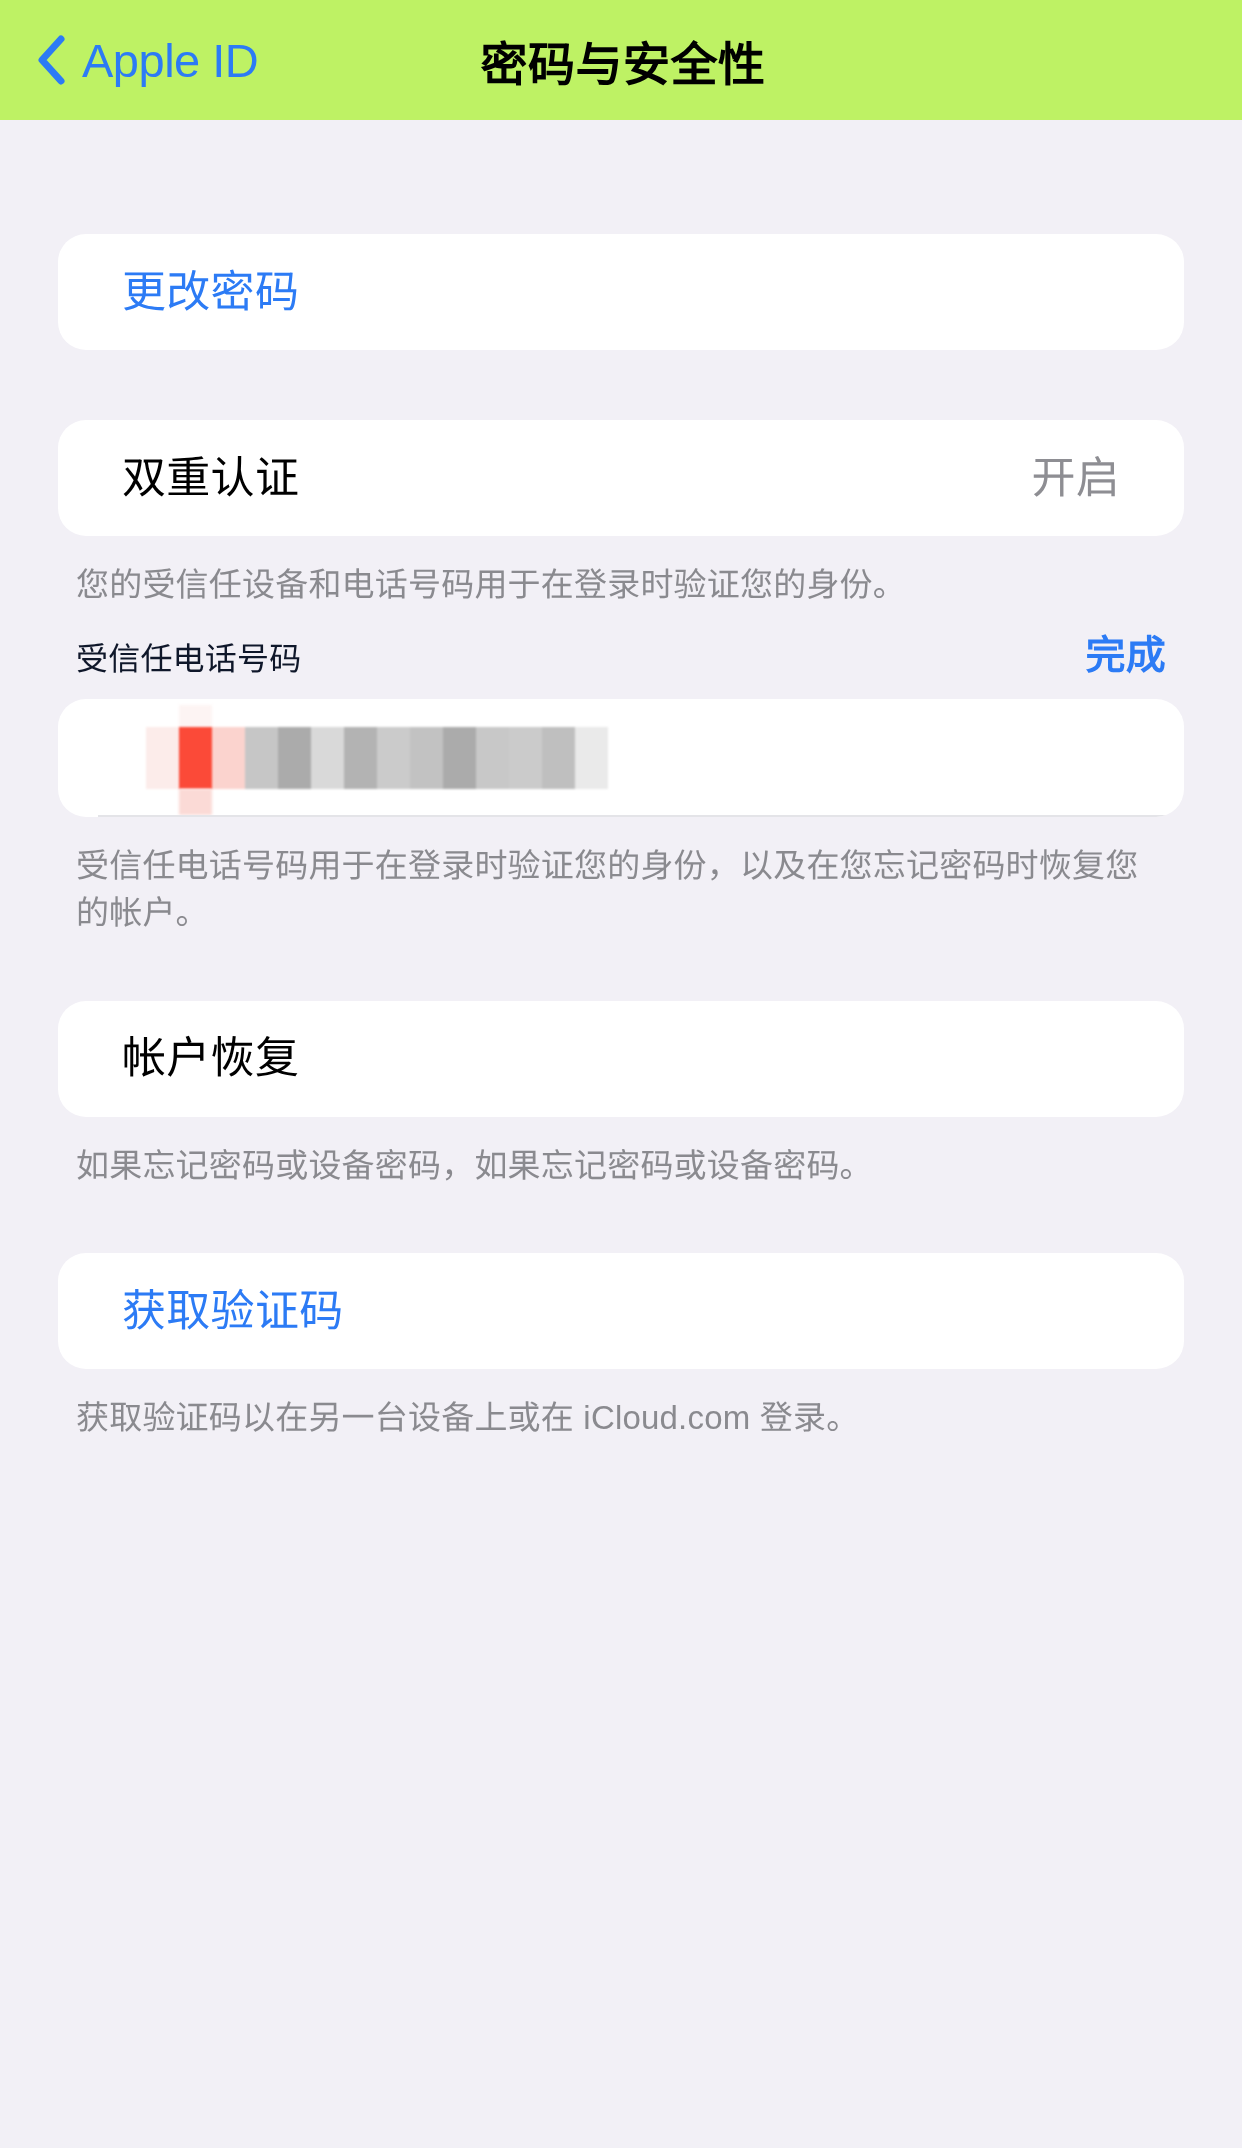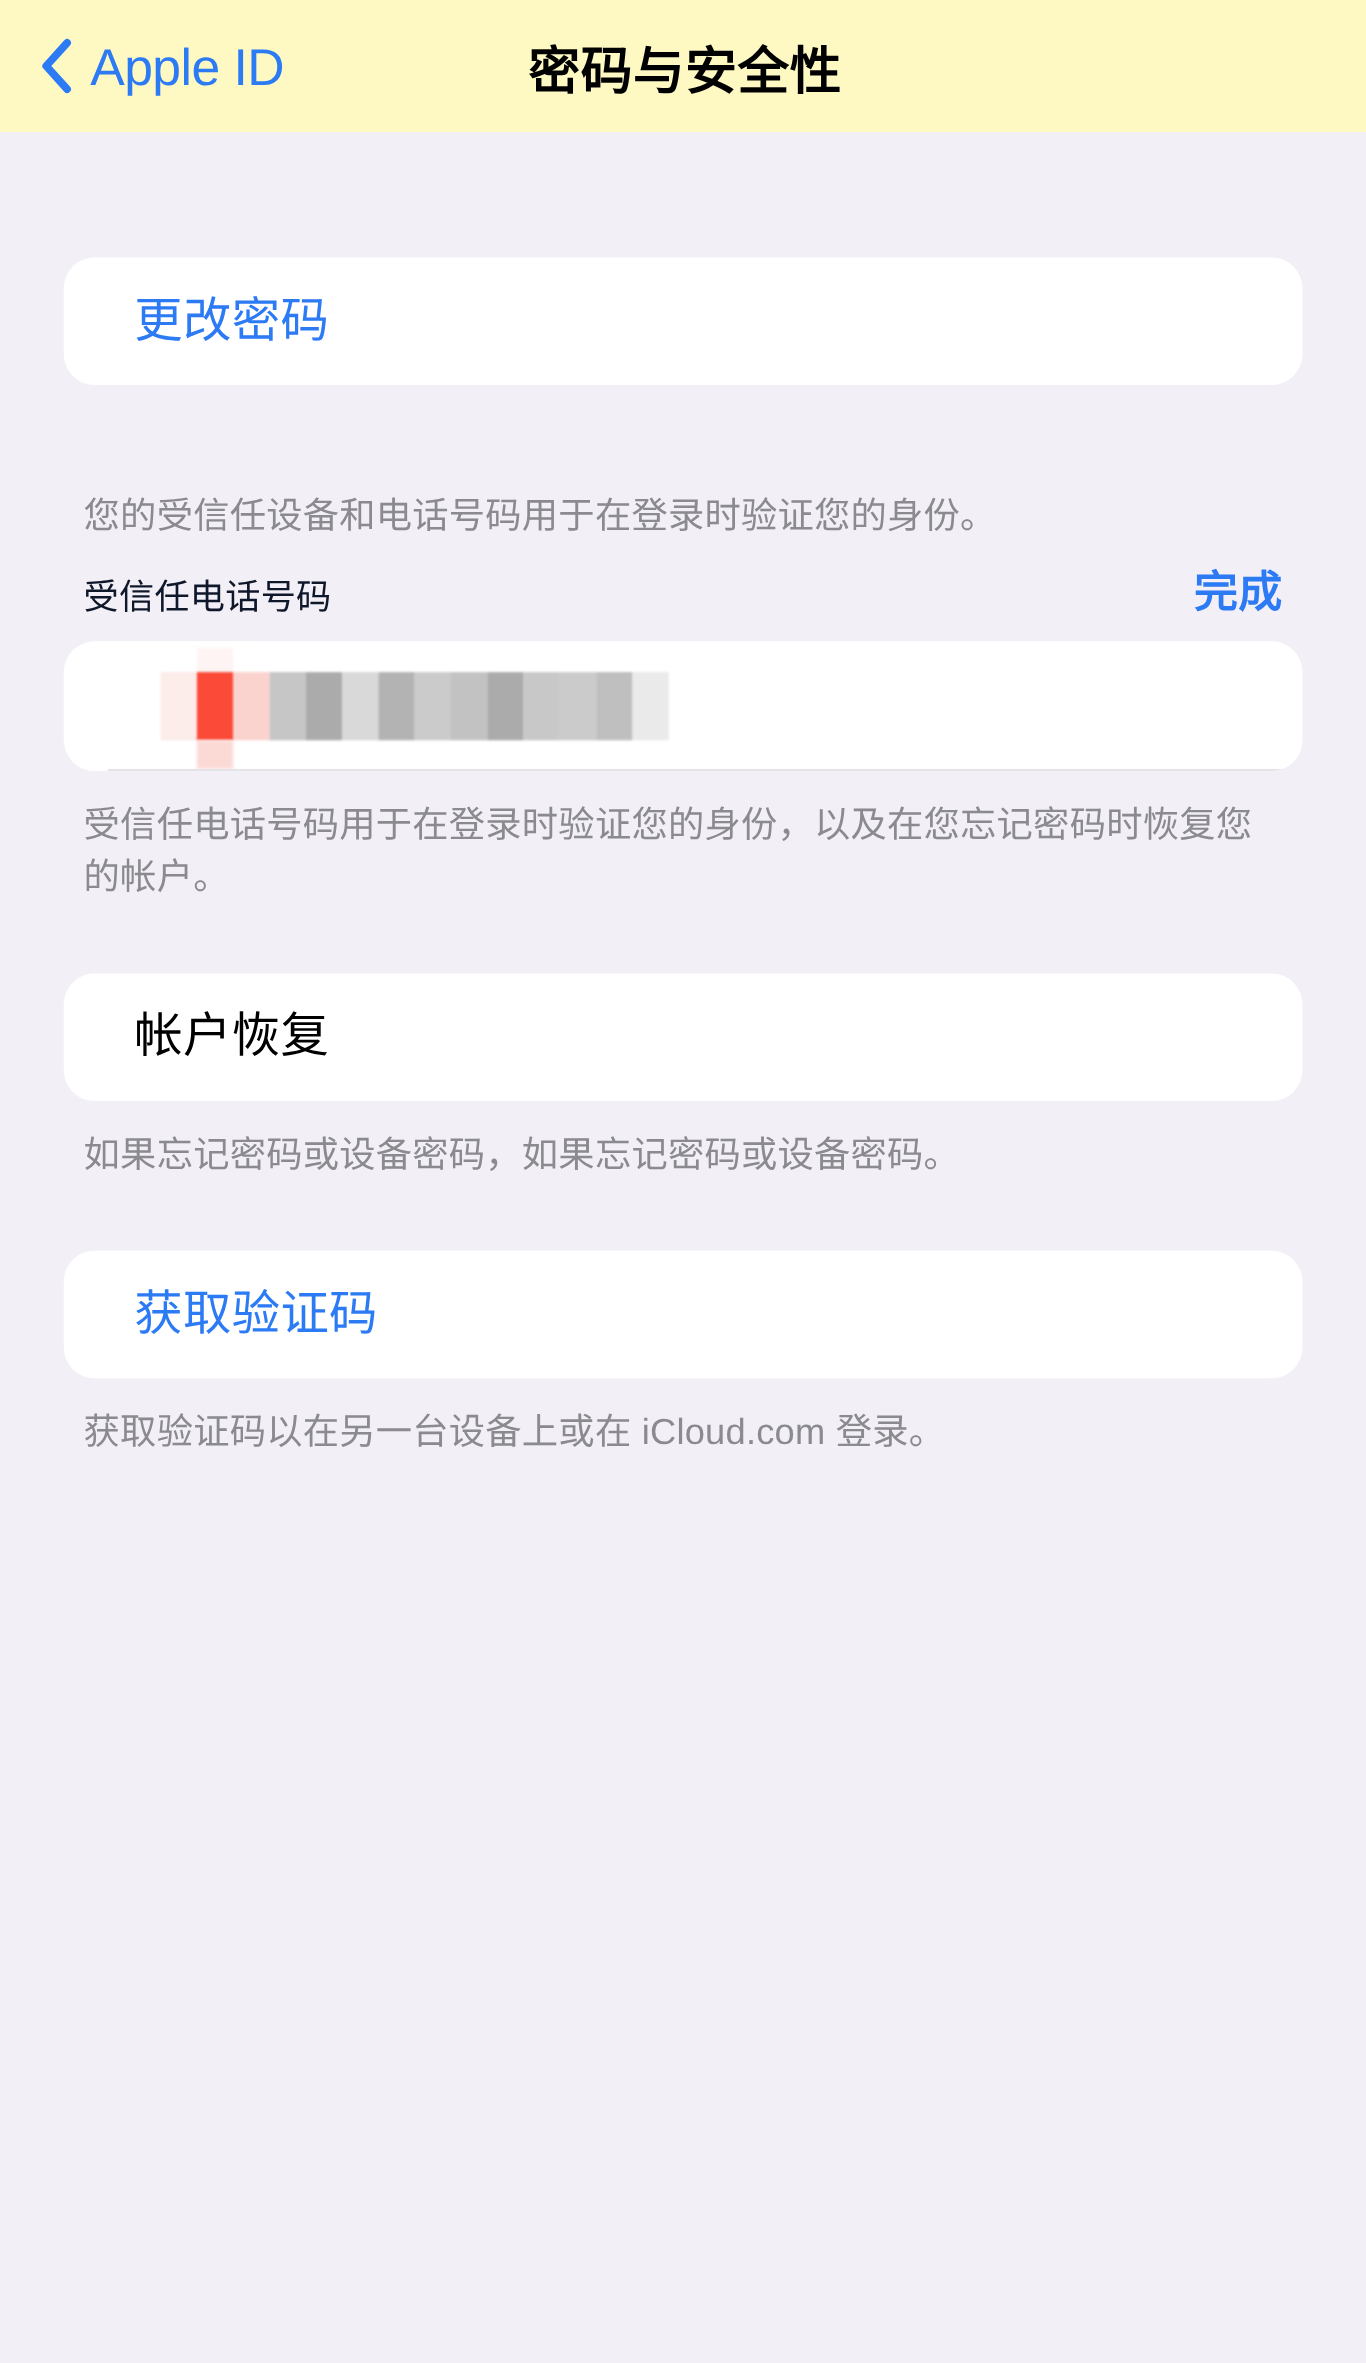--- a/index.html
+++ b/index.html
@@ -16,21 +16,21 @@
     overflow: hidden;
     position: relative;
   }
 
   
   .navbar {
     position: relative;
     height: 120px;
     display: flex;
     align-items: center;
-    background: #fef9c3;
+    background: #bef264;
   }
   .back-button {
     display: flex;
     align-items: center;
     gap: 14px;
     padding-left: 34px;
     cursor: pointer;
     z-index: 2;
   }
   .chevron-left {
@@ -192,20 +192,26 @@
   <div class="top-gap"></div>
 
   <div class="card">
     <div class="row">
       <span class="row-title link">更改密码</span>
     </div>
   </div>
 
   <div class="gap-lg"></div>
 
+  <div class="card">
+    <div class="row">
+      <span class="row-title">双重认证</span>
+      <span class="row-value">开启</span>
+    </div>
+  </div>
   <div class="footnote">您的受信任设备和电话号码用于在登录时验证您的身份。</div>
 
   <div class="group-header">
     <span class="group-header-label">受信任电话号码</span>
     <span class="group-header-action">完成</span>
   </div>
 
   <div class="card">
     <div class="row redacted-row">
       <div class="mosaic-ghost-top"></div>

